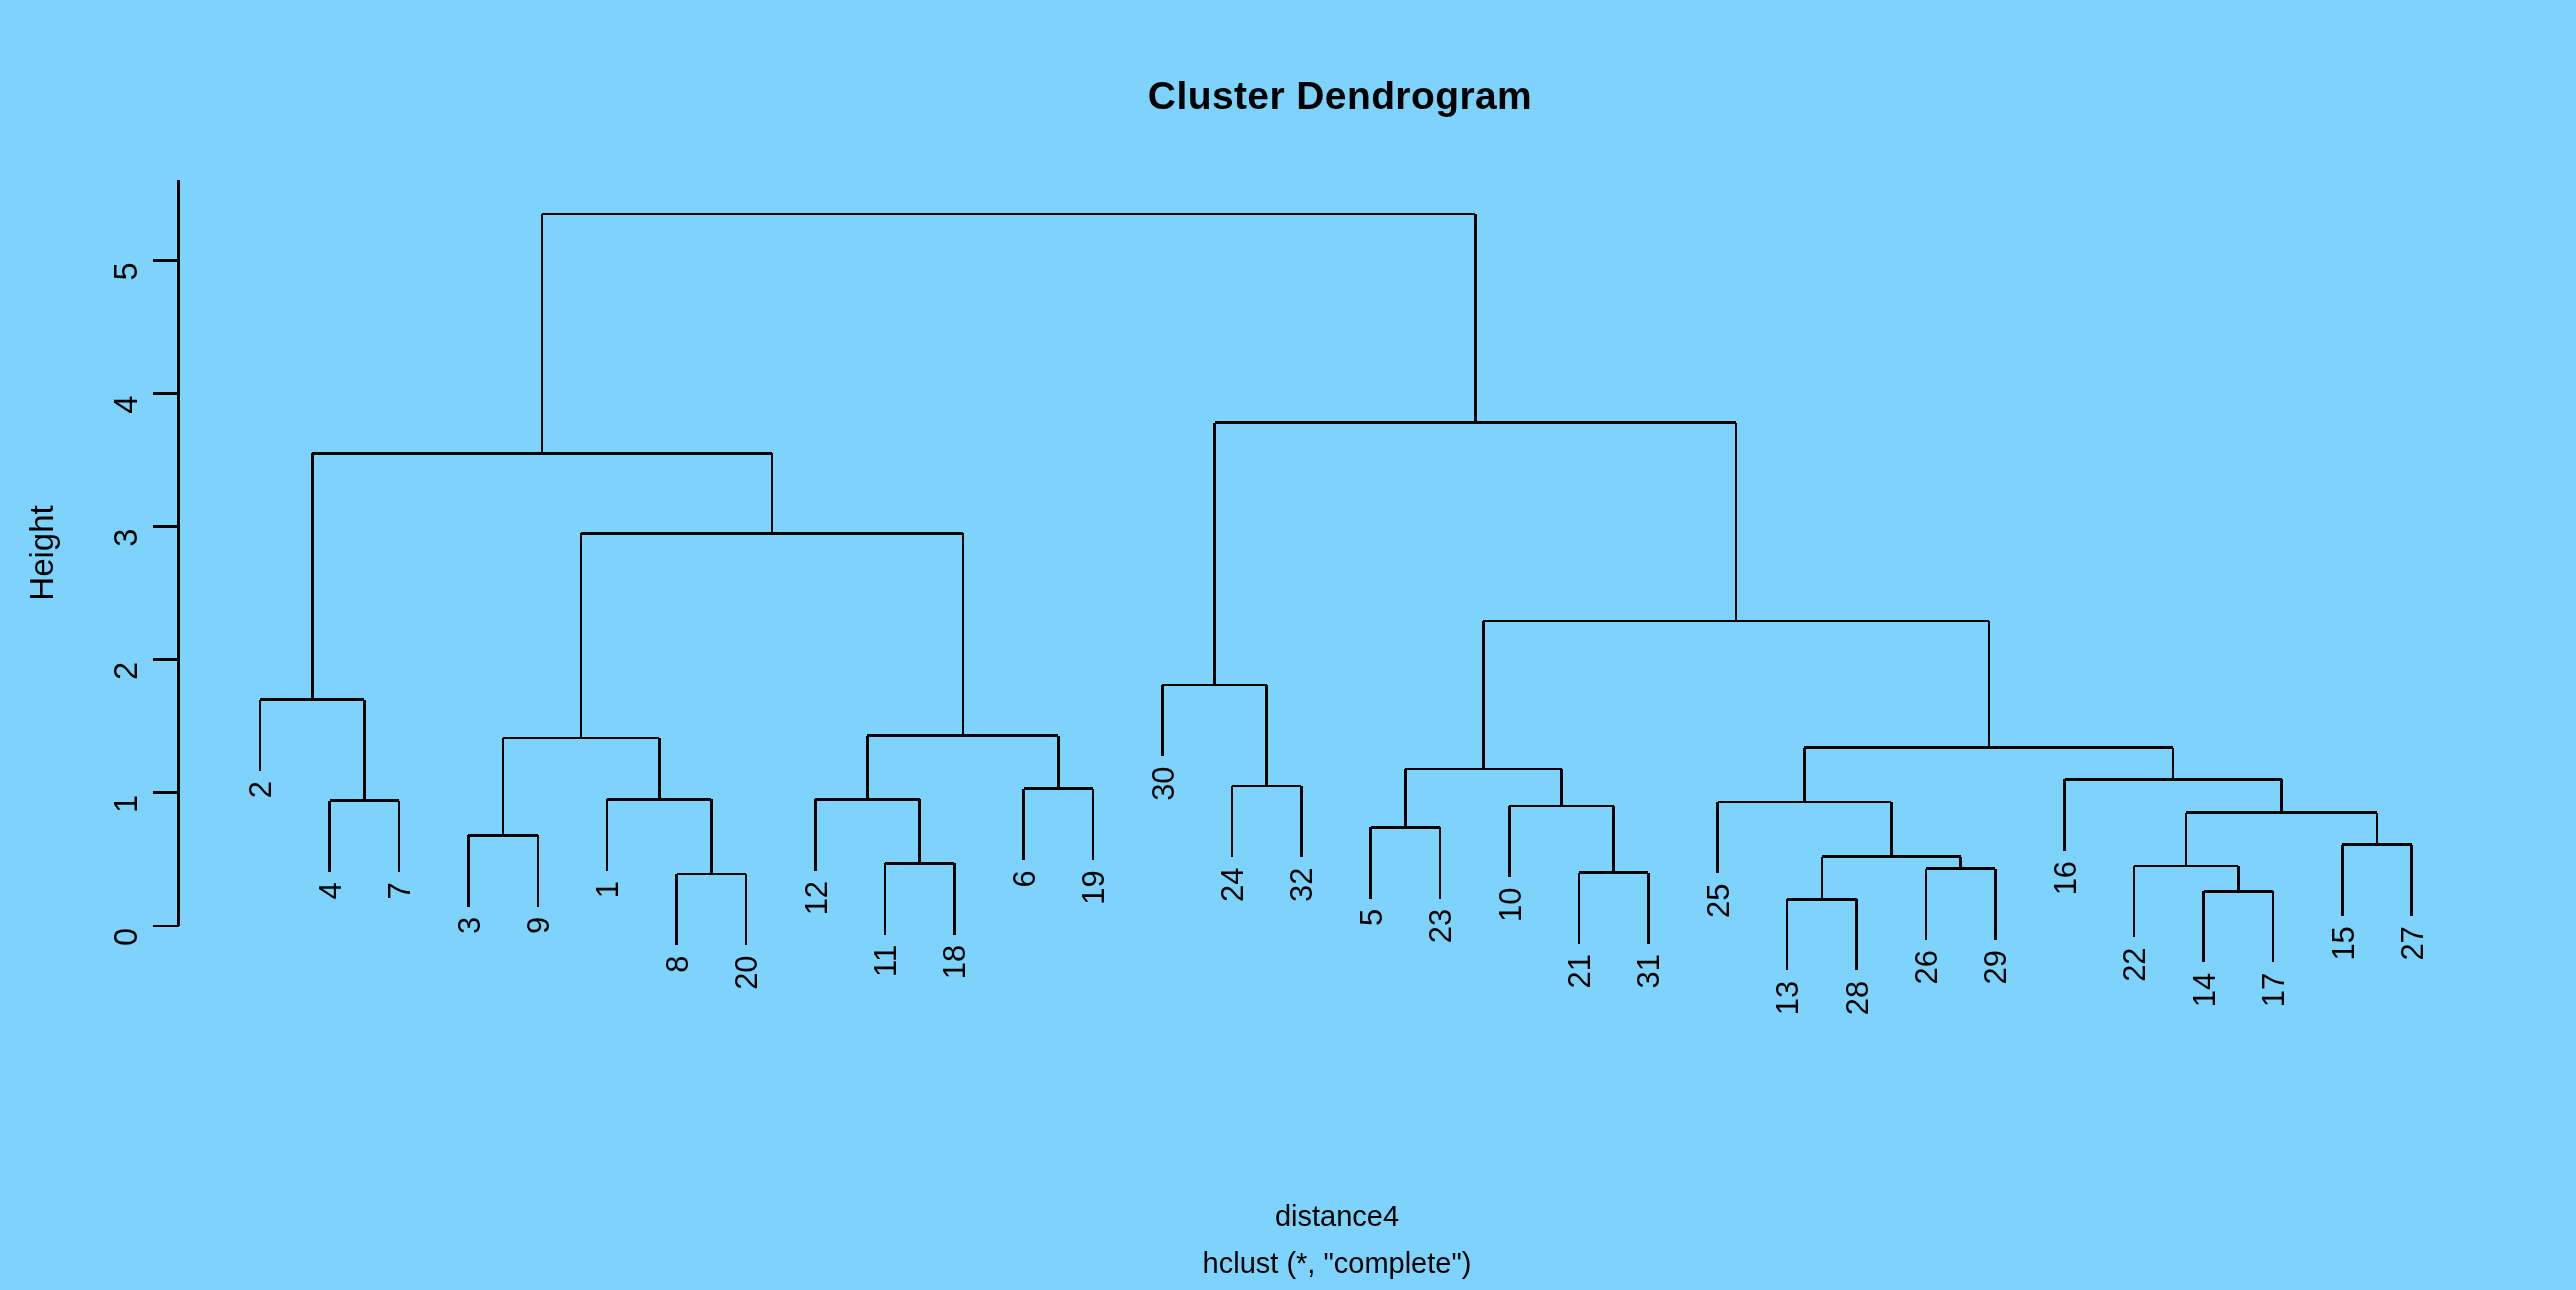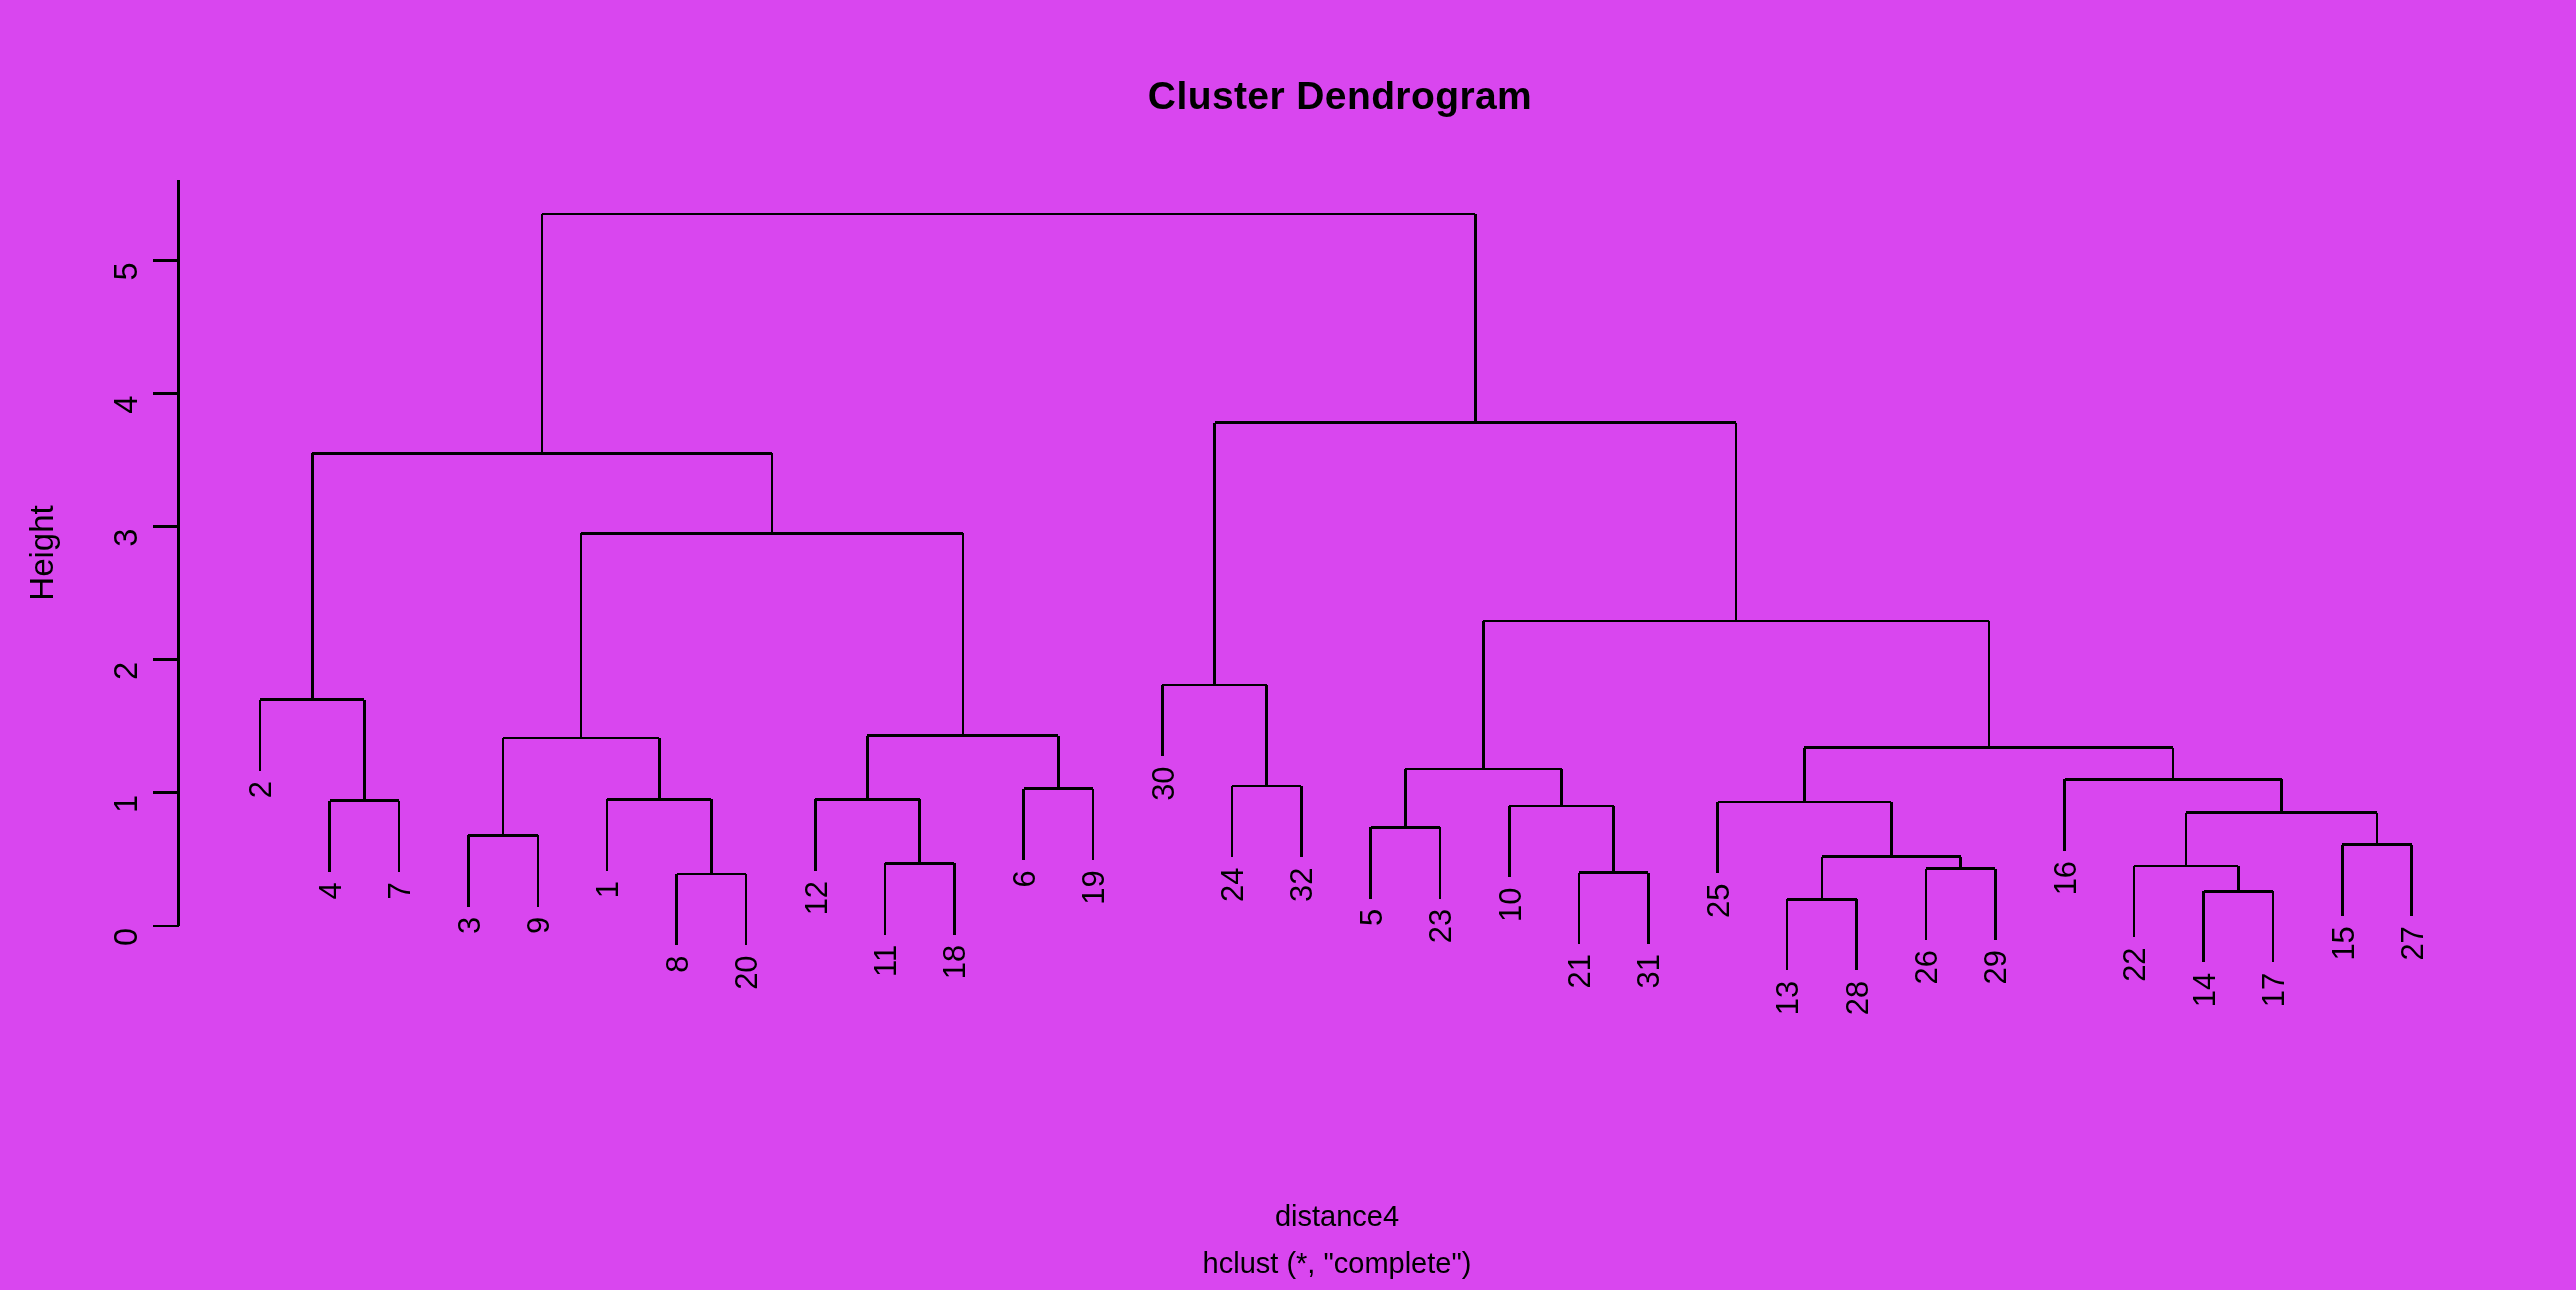--- a/index.html
+++ b/index.html
@@ -4,21 +4,21 @@
 <style>
   html, body {
     margin: 0; padding: 0;
     background: #ffffff;
     font-family: "Liberation Sans", sans-serif;
   }
   .figure {
     position: relative;
     width: 2576px;
     height: 1291px;
-    background: #d946ef;
+    background: #7dd3fc;
     overflow: hidden;
   }
   .chart-title {
     position: absolute;
     left: 52px; top: 74px;
     width: 2576px;
     text-align: center;
     font-size: 39px;
     font-weight: bold;
     color: #000000;

